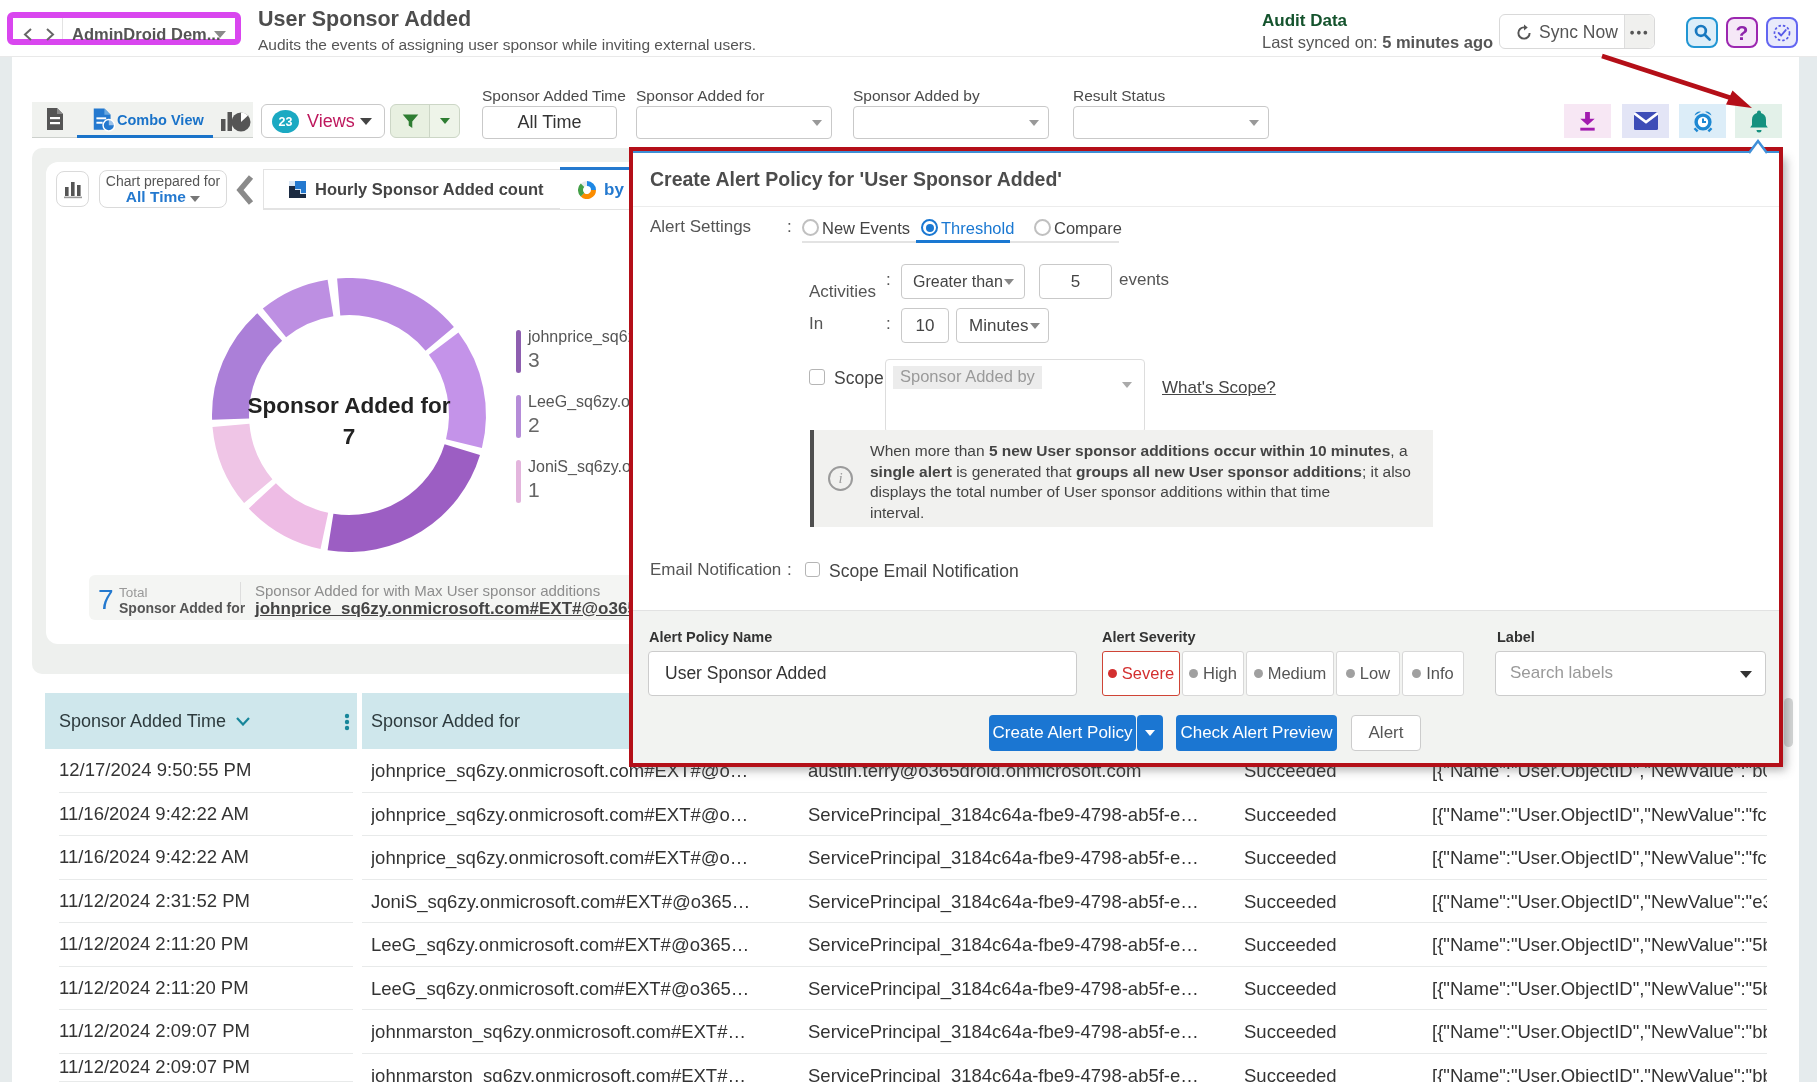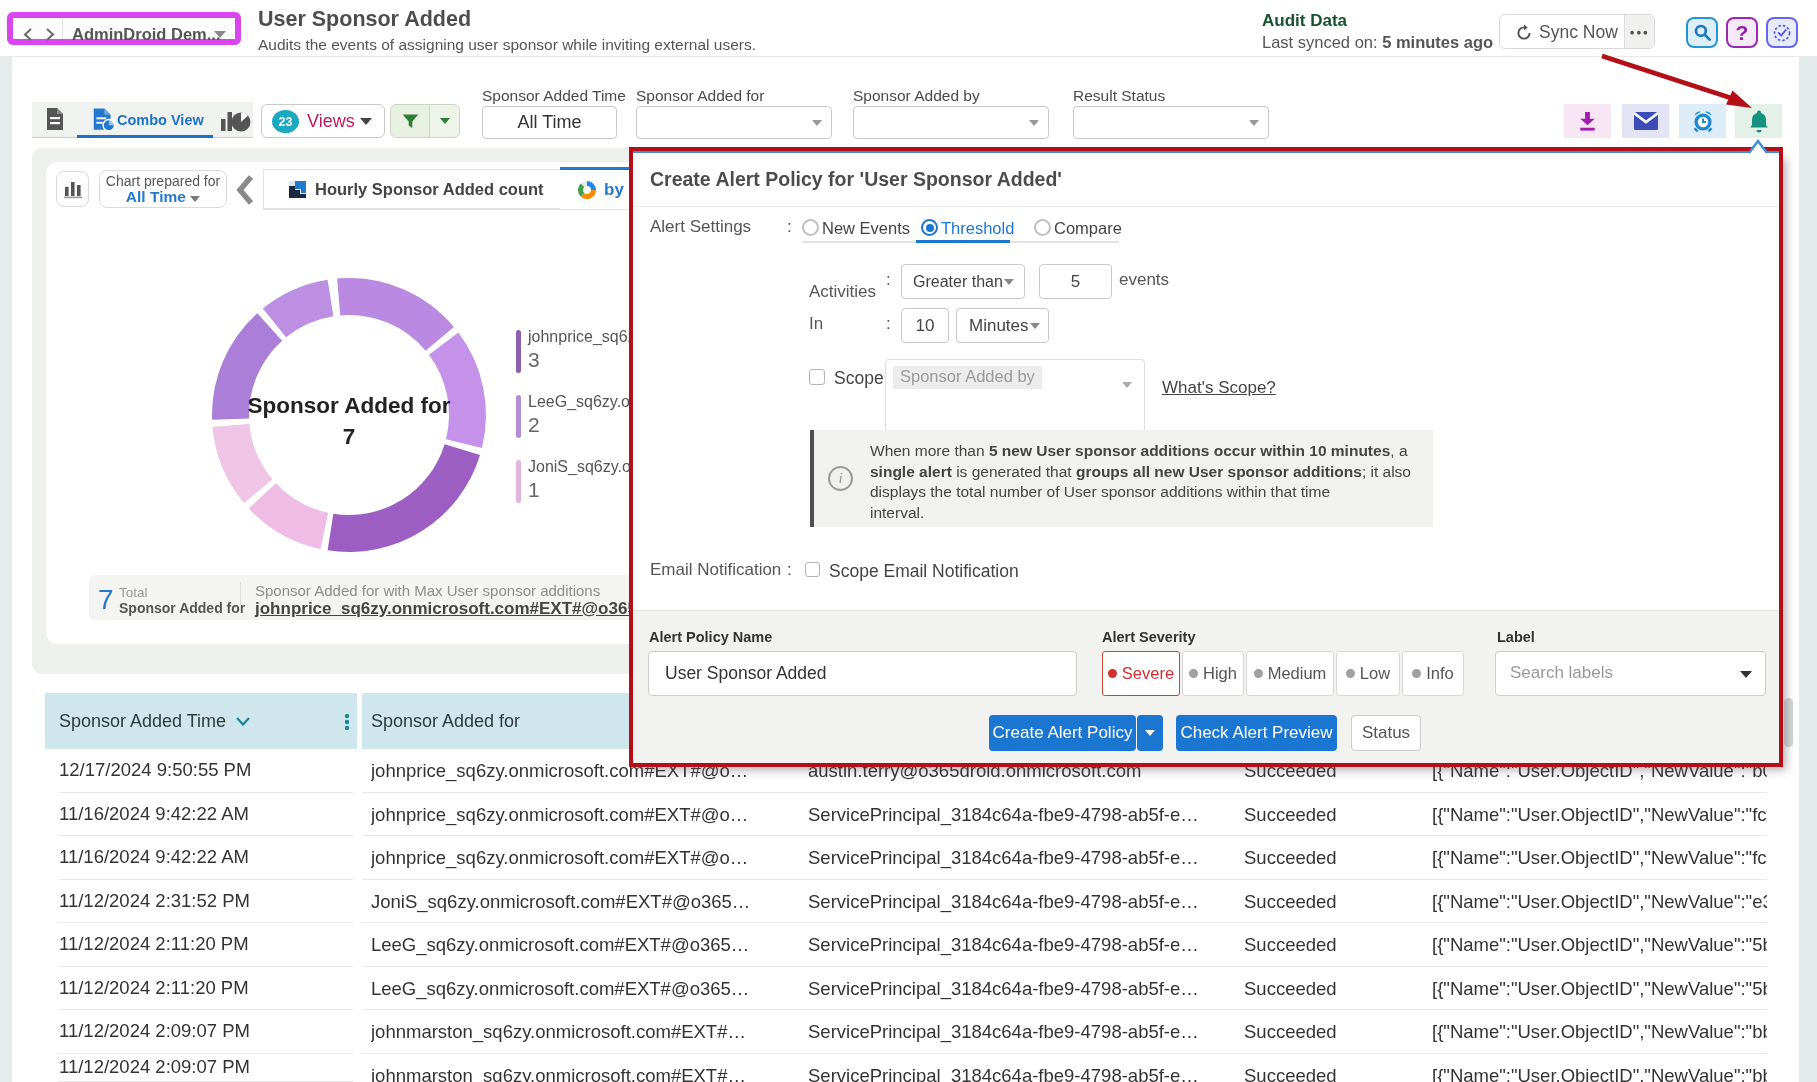--- a/index.html
+++ b/index.html
@@ -506,21 +506,21 @@
     <div class="flab" style="left:864px; top:18px;">Label</div>
     <div id="lblselect">
       <span style="position:absolute; left:14px; top:11px; font-size:17px; color:#999;">Search labels</span>
       <span class="caret-d abs" style="right:13px; top:19px; border-left-width:6px; border-right-width:6px; border-top-width:7px; border-top-color:#333;"></span>
     </div>
     <div class="btn" style="left:356px; width:147px;">Create Alert Policy</div>
     <div class="btn" style="left:504px; width:26px;">
           <span class="caret-d" style="border-left-width:5px; border-right-width:5px; border-top-width:6px; border-top-color:#fff;"></span>
         </div>
     <div class="btn" style="left:543px; width:161px;">Check Alert Preview</div>
-    <div class="btn" style="left:718px; width:70px; background:#fff; border:1px solid #ccc; color:#555;">Status</div>
+    <div class="btn" style="left:718px; width:70px; background:#fff; border:1px solid #ccc; color:#555;">Alert</div>
   </div>
 </div>
 
 <div id="redrect"></div>
 <svg id="annsvg" width="1817" height="1082" viewBox="0 0 1817 1082">
   <line x1="1602" y1="56" x2="1731" y2="98" stroke="#b40f18" stroke-width="4.5"></line>
   <polygon points="1752,108 1726,104.5 1732.5,90.5" fill="#b40f18"></polygon>
   <polygon points="1749,153 1758,141 1767,153" fill="#fff"></polygon>
   <polyline points="1749,153 1758,141 1767,153" fill="none" stroke="#3f8fd8" stroke-width="2.5"></polyline>
 </svg>

